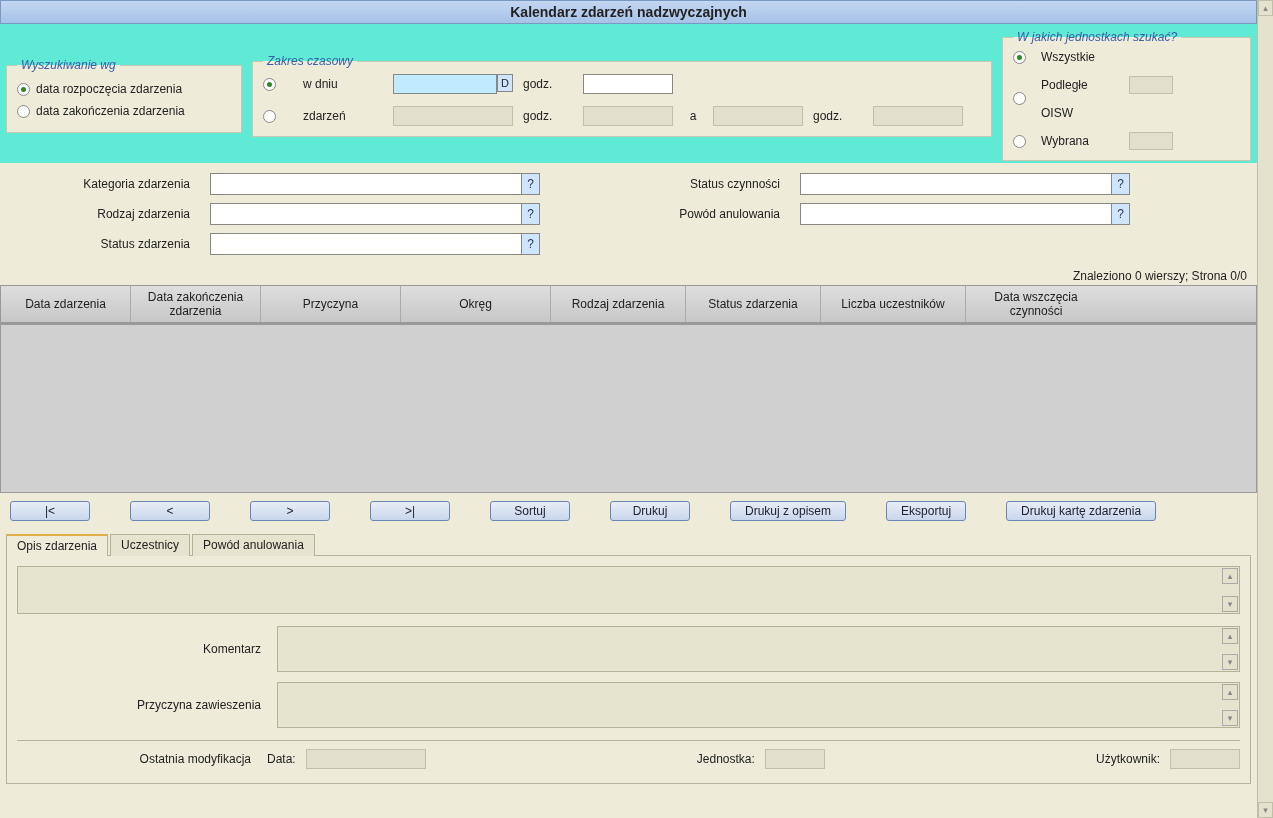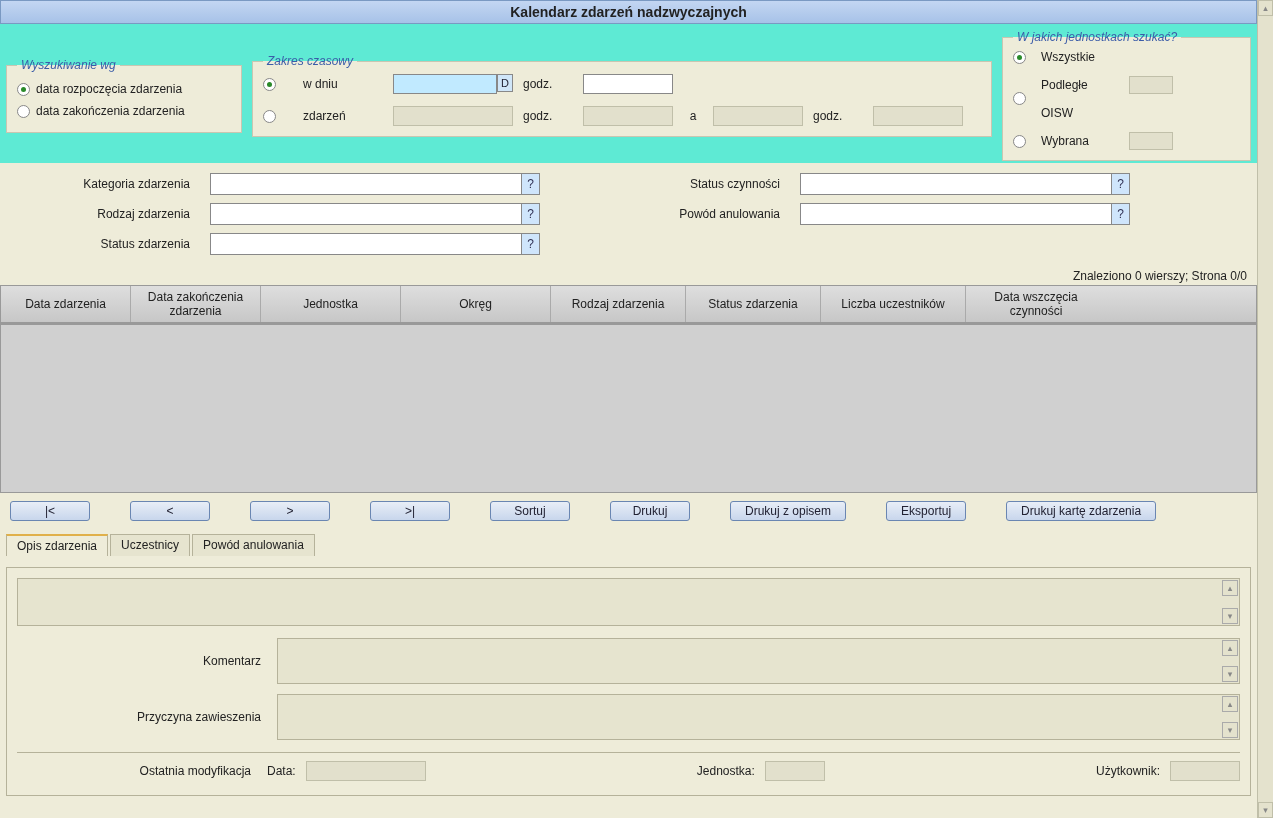--- a/index.html
+++ b/index.html
@@ -104,21 +104,21 @@
     background:linear-gradient(#e8eef7,#c8d6ec);
     border:1px solid #6a86b2;
     border-radius:3px;
     padding:2px 14px;
     min-width:80px;
     text-align:center;
     cursor:pointer;
     font-size:12px;
     color:#223;
   }
-  .tabs { display:flex; margin:4px 6px 12px; }
+  .tabs { display:flex; margin:4px 6px 0; }
   .tab {
     padding:3px 10px;
     border:1px solid #b5b29a;
     border-bottom:none;
     background:#e6e4cf;
     margin-right:2px;
     cursor:pointer;
     position:relative; top:1px;
   }
   .tab.active {
@@ -284,21 +284,21 @@
         </div>
       </div>
     </div>
   </div>
 
   <div class="found-line">Znaleziono 0 wierszy; Strona 0/0</div>
 
   <div class="tablehead">
     <div>Data zdarzenia</div>
     <div>Data zakończenia zdarzenia</div>
-    <div>Jednostka</div>
+    <div>Przyczyna</div>
     <div>Okręg</div>
     <div>Rodzaj zdarzenia</div>
     <div>Status zdarzenia</div>
     <div>Liczba uczestników</div>
     <div>Data wszczęcia czynności</div>
   </div>
   <div class="tablebody"></div>
 
   <div class="btnbar">
     <div class="btn">|&lt;</div>

